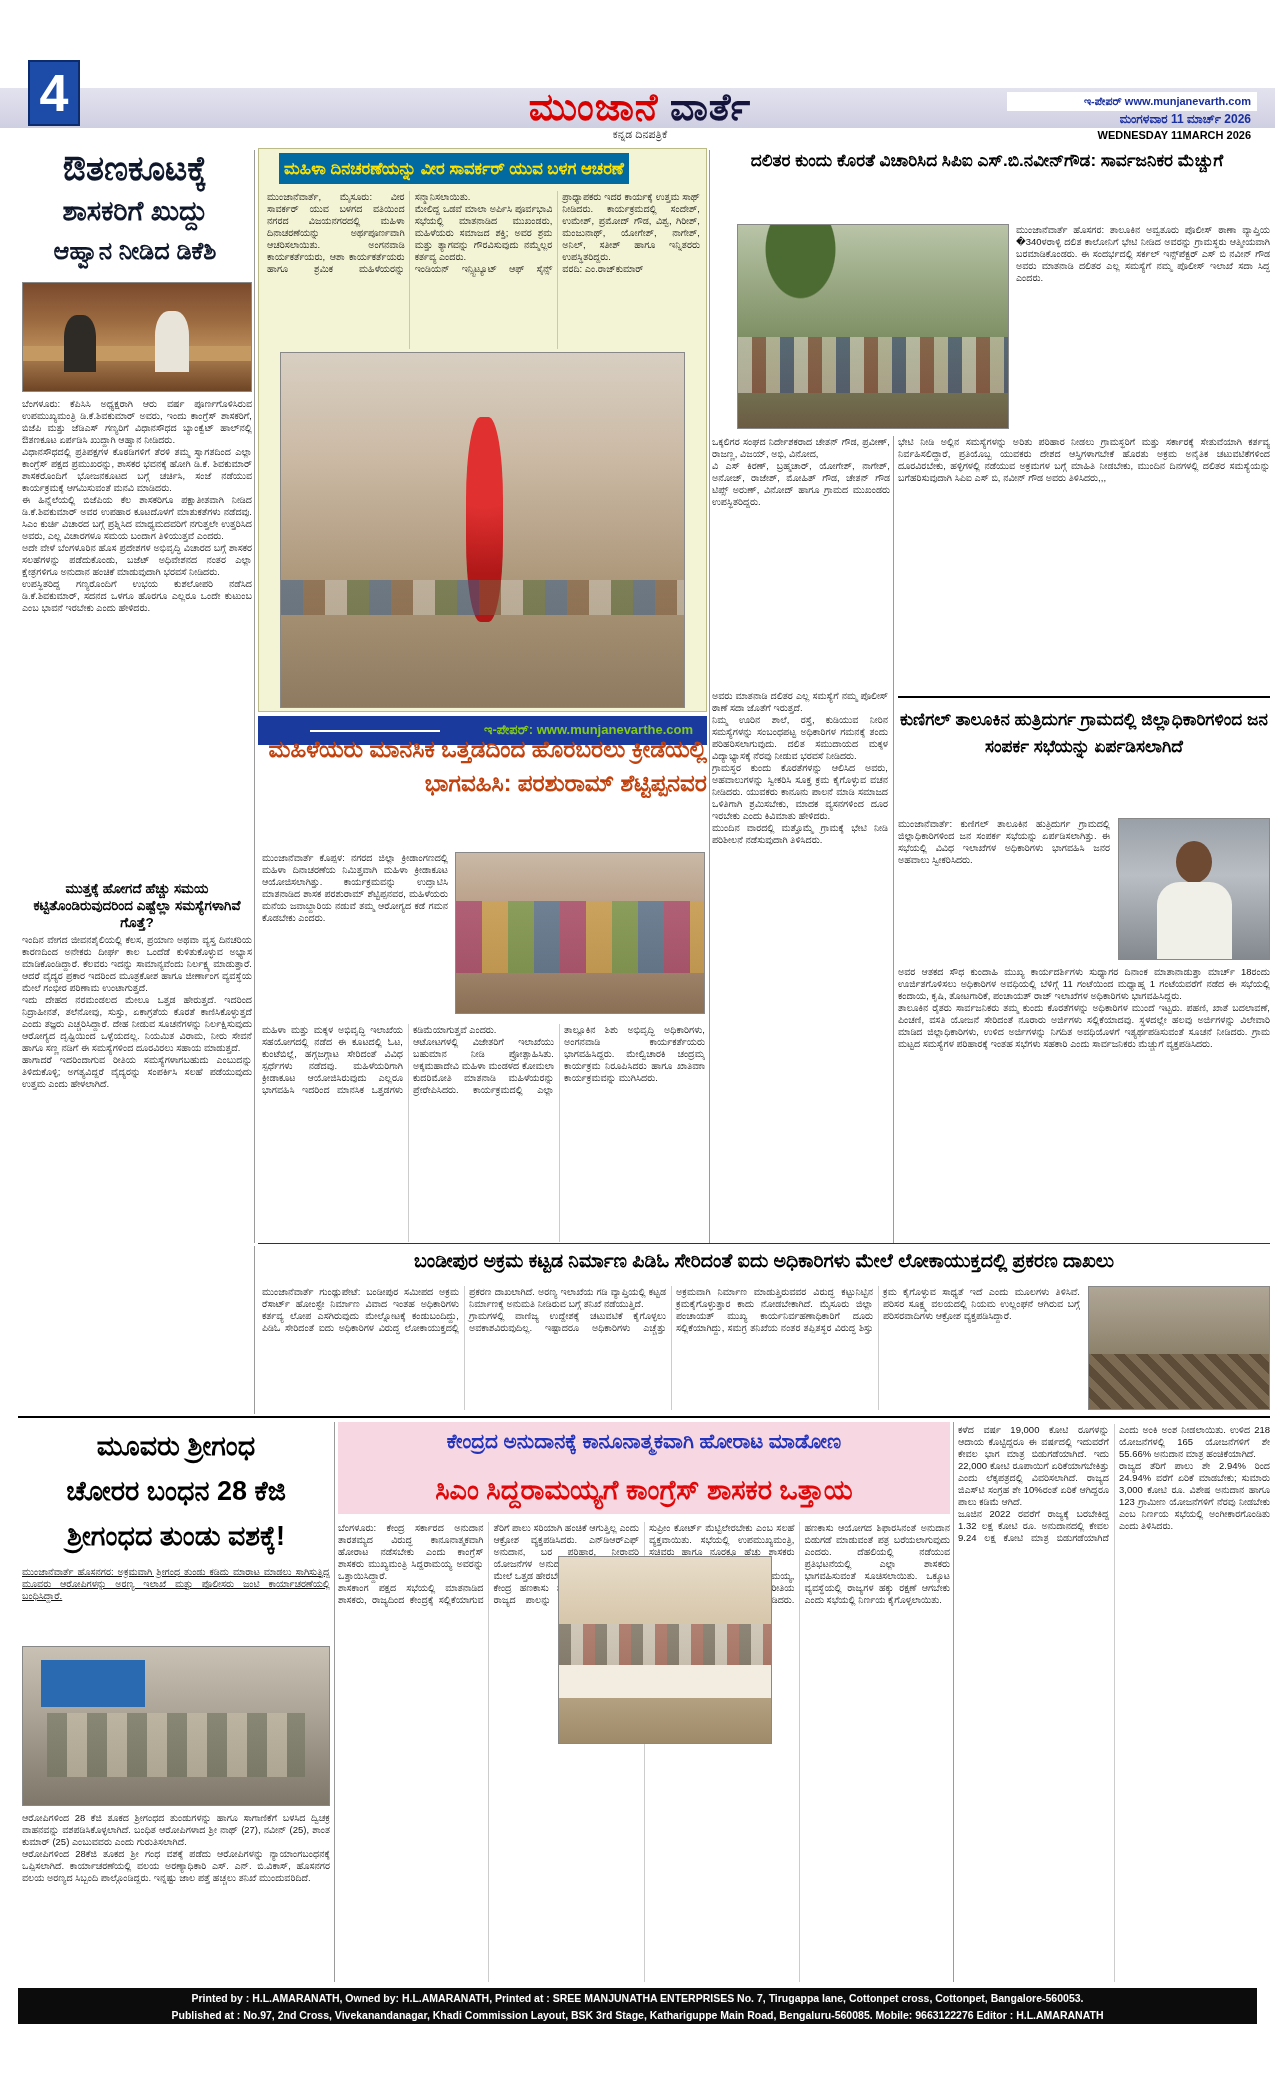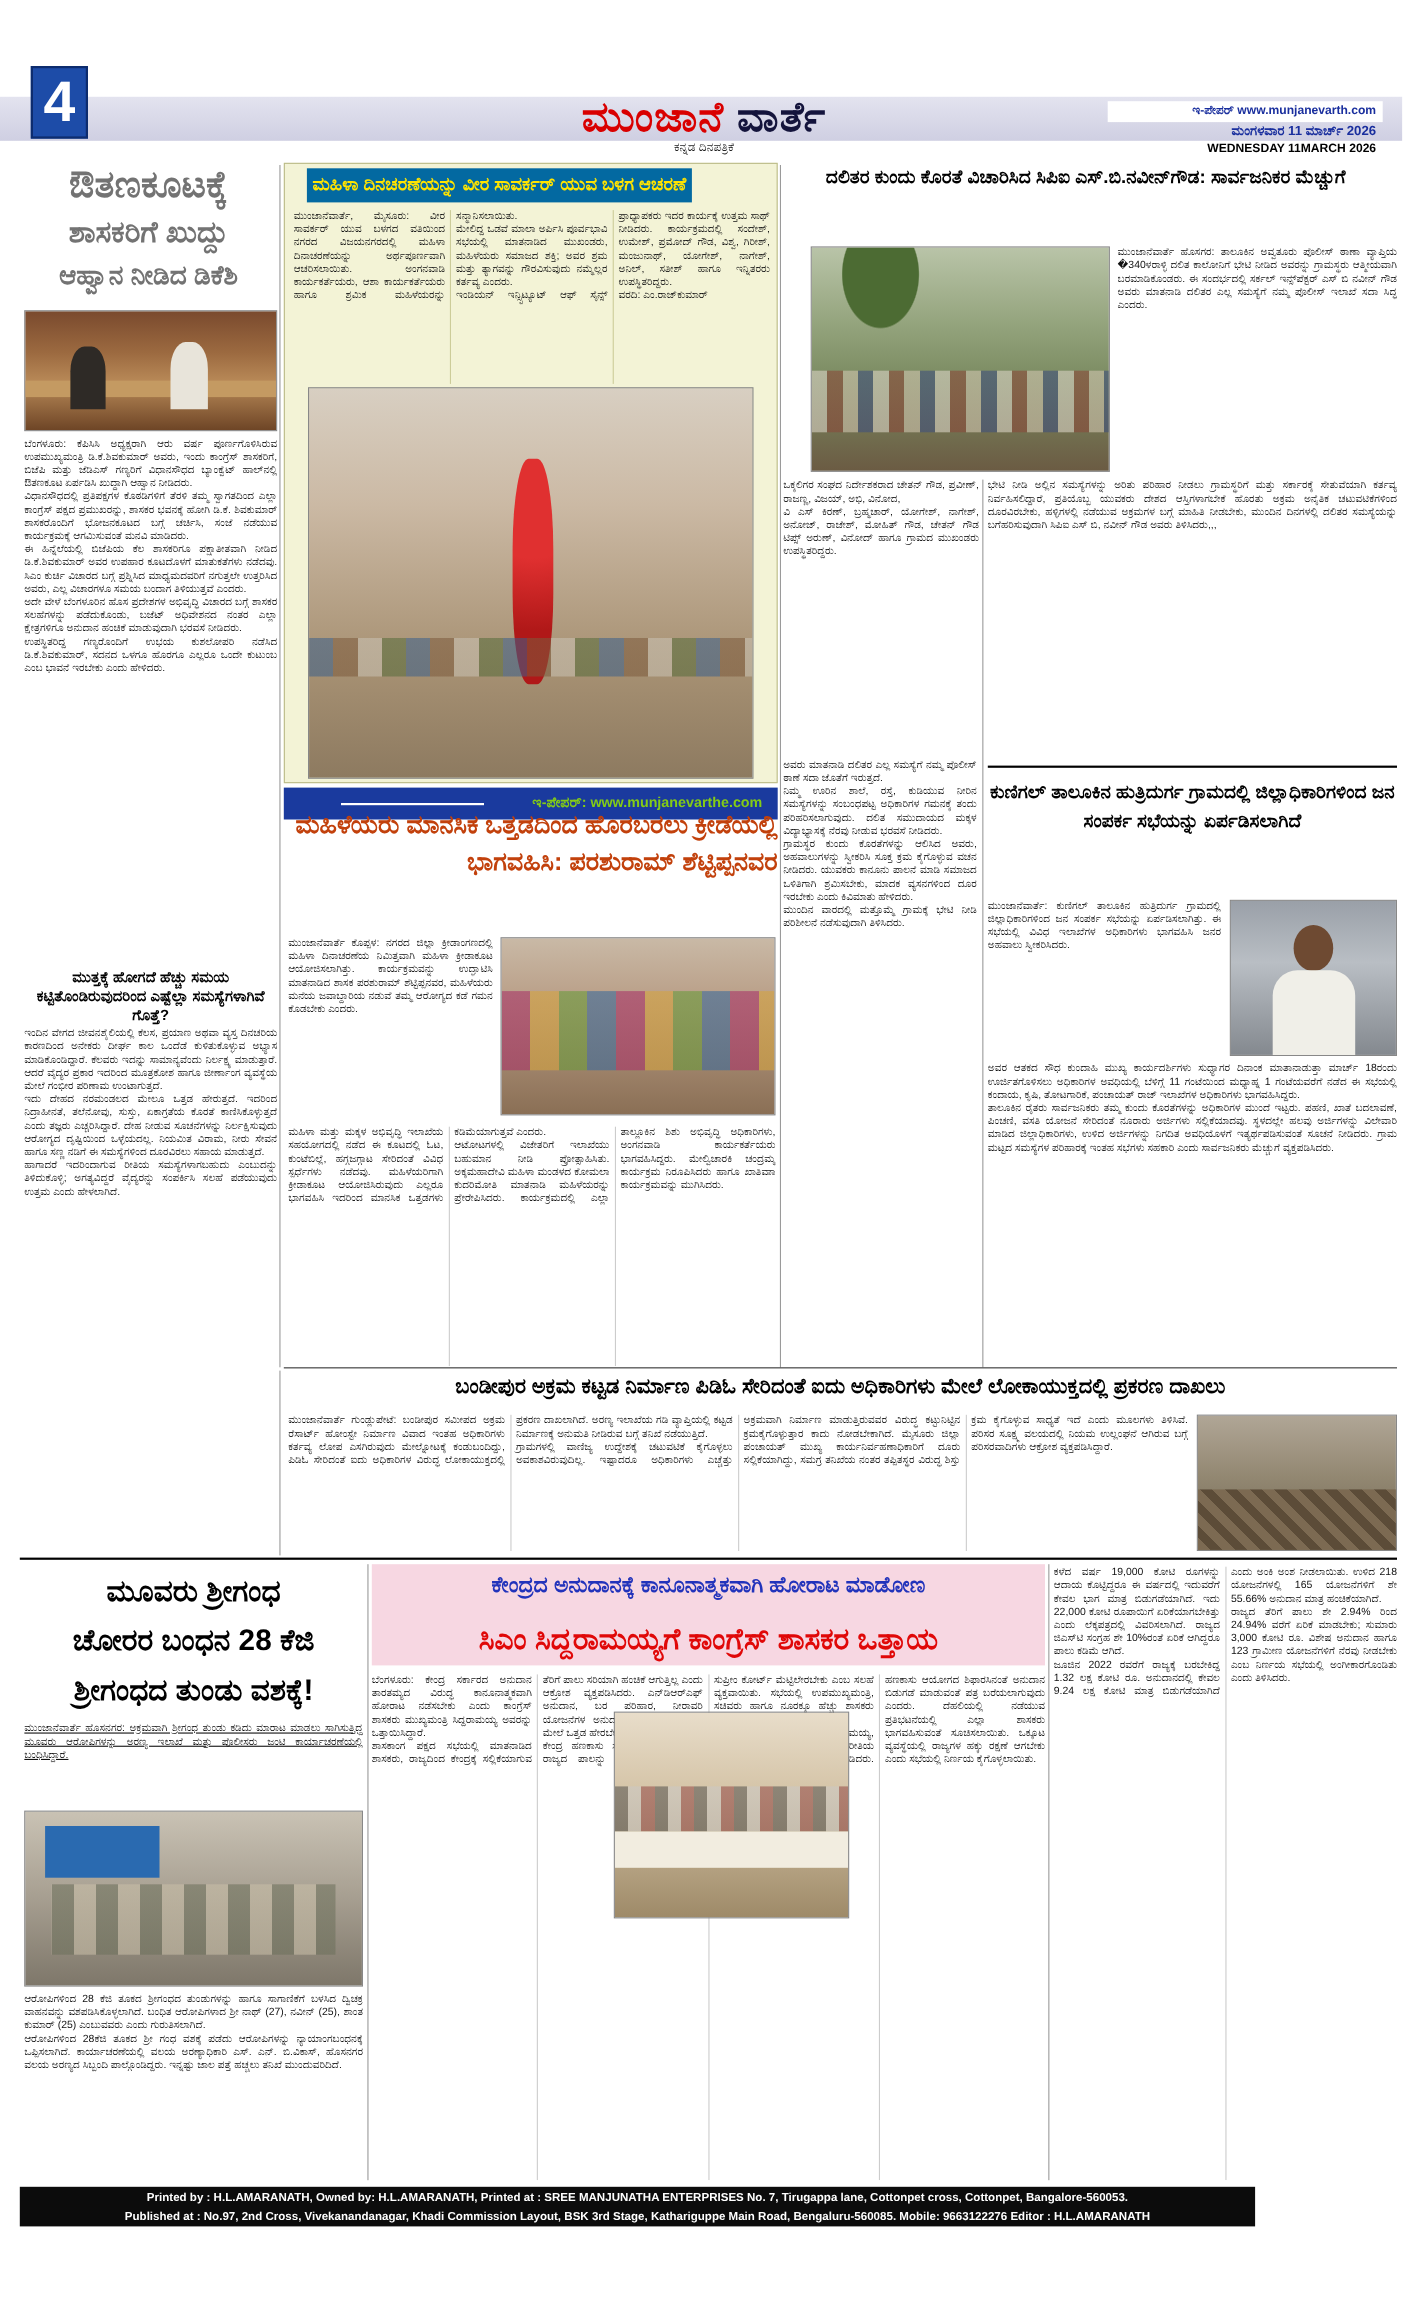--- a/index.html
+++ b/index.html
@@ -29,21 +29,21 @@
   
   .body-txt { font-size:9.5px; line-height:12px; color:#111; text-align:justify;
     white-space:pre-line; overflow:hidden; }
   .vrule { position:absolute; width:1px; background:#9a9a9a; }
   .hrule { position:absolute; height:1px; background:#333; }
   .hrule-thick { position:absolute; height:2px; background:#000; }
   .photo { position:absolute; overflow:hidden; border:1px solid #888; }
 
   
   .dks-h { position:absolute; left:16px; top:146px; width:238px; text-align:center;
-    font-weight:bold; color:#737373; }
+    font-weight:bold; color:#0f172a; }
   .dks-h .l1 { font-size:34px; line-height:44px; display:block; }
   .dks-h .l2 { font-size:27px; line-height:42px; display:block; }
   .dks-h .l3 { font-size:24px; line-height:38px; display:block; }
   .dks-photo { left:22px; top:282px; width:230px; height:110px;
     background:linear-gradient(#7a4a2e 0%,#9c6a40 35%,#b98a58 60%,#6e4526 100%); }
   .dks-photo .bench { position:absolute; left:0; top:58%; width:100%; height:14%; background:#c49a62; }
   .dks-photo .fig1 { position:absolute; left:18%; top:30%; width:14%; height:52%; background:#2e2a26; border-radius:40% 40% 0 0; }
   .dks-photo .fig2 { position:absolute; left:58%; top:26%; width:15%; height:56%; background:#e8e4da; border-radius:40% 40% 0 0; }
   .dks-body1 { position:absolute; left:22px; top:398px; width:230px; height:478px; }
   .dks-sub { position:absolute; left:22px; top:880px; width:230px; text-align:center;
@@ -132,21 +132,21 @@
     column-count:4; column-gap:10px; column-rule:1px solid #ccc; }
   .cm-right { position:absolute; left:958px; top:1424px; width:312px; height:558px;
     column-count:2; column-gap:10px; column-rule:1px solid #ccc; }
   .cm-photo { left:558px; top:1556px; width:214px; height:188px;
     background:linear-gradient(#e8ddca 0%,#d4c3a6 40%,#9e8a68 100%); }
   .cm-photo .tables { position:absolute; left:0; top:58%; width:100%; height:18%; background:#f2ede0; }
   .cm-photo .people { position:absolute; left:0; top:36%; width:100%; height:22%;
     background:repeating-linear-gradient(90deg,#444 0 12px,#c9c9c9 12px 24px,#8a3a3a 24px 36px); opacity:.5; }
 
   
-  .footer { position:absolute; left:18px; top:1988px; width:1123px; height:36px; background:#0c0c0c;
+  .footer { position:absolute; left:18px; top:1988px; width:1239px; height:36px; background:#0c0c0c;
     color:#fff; text-align:center; font-size:10.5px; font-weight:bold; line-height:17px; padding-top:2px; }
 </style>
 </head>
 <body>
 
 <div id="paper">
 
   <div class="header-bar"></div>
   <div class="page-num">4</div>
   <div class="masthead">

